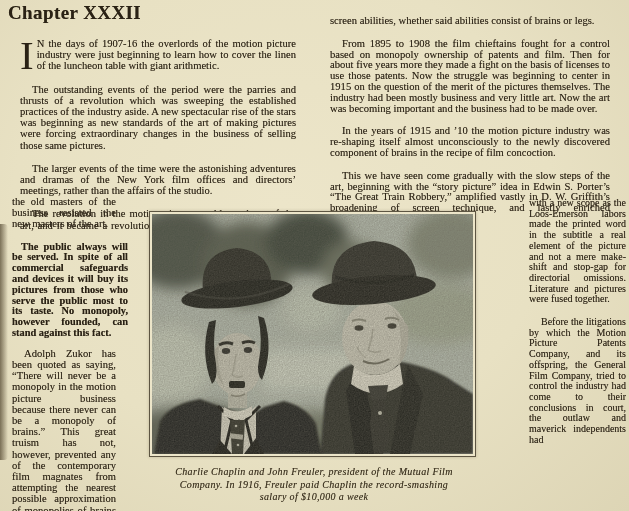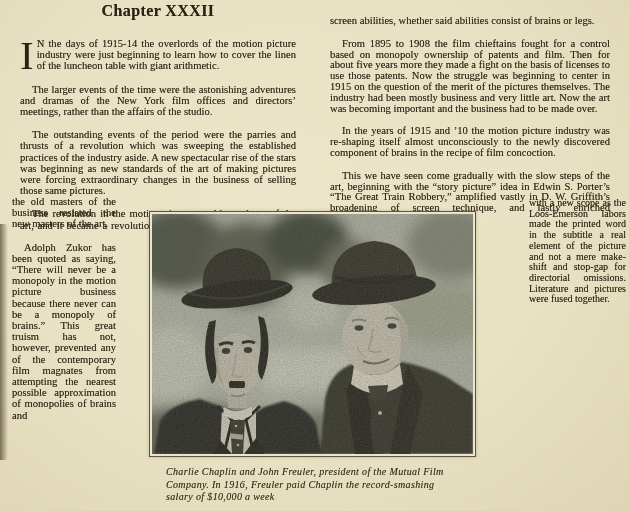--- a/index.html
+++ b/index.html
@@ -11,21 +11,21 @@
     color:#2e2619;
     text-shadow:0 0 .4px rgba(56,44,26,.55);
   }
   .gutter-shadow{
     position:absolute;left:0;top:224px;width:8px;height:236px;
     background:linear-gradient(to right, rgba(58,46,24,.62), rgba(58,46,24,0));
     border-radius:0 4px 4px 0;
   }
   .chapter{
     position:absolute;left:8px;top:2px;width:300px;margin:0;
-    text-align:center;font-size:16px;font-weight:700;letter-spacing:.4px;color:#2a2215;
+    font-size:19px;font-weight:700;letter-spacing:.4px;color:#2a2215;
   }
   .col{position:absolute;text-align:justify;}
   .col p{margin:12px;}
   .left-wide  {left:8px;  top:26px;  width:300px;font-size:10.6px;line-height:11.2px;}
   .right-wide {left:318px;top:4px;   width:304px;font-size:10.6px;line-height:10.8px;}
   .left-narrow{left:0;  top:184px; width:128px;font-size:10.6px;line-height:11.2px;}
   .right-narrow{left:517px;top:186px;width:121px;font-size:10px;line-height:10.7px;}
   .indent{text-indent:12px;}
   .cont{text-align-last:justify;}
   .gap{margin-top:9px !important;}
@@ -41,54 +41,56 @@
   }
   .photo{
     position:absolute;left:149px;top:211px;margin:0;
     width:321px;height:240px;padding:2px;
     border:1px solid #5d5542;background:#ece5c9;
     box-shadow:0 0 3px rgba(70,58,34,.25);
   }
   .photo svg{display:block;}
   .caption{
     position:absolute;left:166px;top:466px;width:296px;
-    text-align:left;font-style:italic;font-size:10px;line-height:12.6px;
+    text-align:center;font-style:italic;font-size:10px;line-height:12.6px;
     letter-spacing:.35px;color:#3b3220;
   }
 </style>
 </head>
 <body>
 
 <div class="page">
 
   <div class="gutter-shadow"></div>
 
   <h1 class="chapter">Chapter XXXII</h1>
 
   <div class="col left-wide">
-    <p class="para"><span class="dropcap">I</span><span>N the days of 1915-14 the overlords of the motion picture industry were just beginning to learn how to cover the linen of the luncheon table with giant arithmetic.</span></p>
+    <p class="para"><span class="dropcap">I</span><span>N the days of 1907-16 the overlords of the motion picture industry were just beginning to learn how to cover the linen of the luncheon table with giant arithmetic.</span></p>
+    <p class="para indent">The outstanding events of the period were the parries and thrusts of a revolution which was sweeping the established practices of the industry aside. A new spectacular rise of the stars was beginning as new standards of the art of making pictures were forcing extraordinary changes in the business of selling those same pictures.</p>
     <p class="para indent">The larger events of the time were the astonishing adventures and dramas of the New York film offices and directors’ meetings, rather than the affairs of the studio.</p>
-    <p class="para indent">The outstanding events of the period were the parries and thrusts of a revolution which was sweeping the established practices of the industry aside. A new spectacular rise of the stars was beginning as new standards of the art of making pictures were forcing extraordinary changes in the business of selling those same pictures.</p>
     <p class="para indent cont">The revolution in the motion picture world was born of the art, and it became a revolution instead of an evolution because</p>
   </div>
 
   <div class="col left-narrow">
     <p class="para">the old masters of the business resisted the new masters of the art.</p>
+    <p class="pullquote">The public always will be served. In spite of all commercial safeguards and devices it will buy its pictures from those who serve the public most to its taste. No monopoly, however founded, can stand against this fact.</p>
     <p class="para indent cont gap">Adolph Zukor has been quoted as saying, “There will never be a monopoly in the motion picture business because there never can be a monopoly of brains.” This great truism has not, however, prevented any of the contemporary film magnates from attempting the nearest possible approximation of monopolies of brains and</p>
   </div>
 
   <div class="col right-wide">
     <p class="para">screen abilities, whether said abilities consist of brains or legs.</p>
     <p class="para indent">From 1895 to 1908 the film chieftains fought for a control based on monopoly ownership of patents and film. Then for about five years more they made a fight on the basis of licenses to use those patents. Now the struggle was beginning to center in 1915 on the question of the merit of the pictures themselves. The industry had been mostly business and very little art. Now the art was becoming important and the business had to be made over.</p>
     <p class="para indent">In the years of 1915 and ’10 the motion picture industry was re-shaping itself almost unconsciously to the newly discovered component of brains in the recipe of film concoction.</p>
     <p class="para indent cont">This we have seen come gradually with the slow steps of the art, beginning with the “story picture” idea in Edwin S. Porter’s “The Great Train Robbery,” amplified vastly in D. W. Griffith’s broadening of screen technique, and lastly enriched</p>
   </div>
 
   <div class="col right-narrow">
     <p class="para">with a new scope as the Loos-Emerson labors made the printed word in the subtitle a real element of the picture and not a mere make-shift and stop-gap for directorial omissions. Literature and pictures were fused together.</p>
+    <p class="para indent cont gap-sm">Before the litigations by which the Motion Picture Patents Company, and its offspring, the General Film Company, tried to control the industry had come to their conclusions in court, the outlaw and maverick independents had</p>
   </div>
 
   <figure class="photo">
     <svg width="321" height="240" viewBox="0 0 321 240" preserveAspectRatio="none">
       <defs>
         <filter id="b8" x="-30%" y="-30%" width="160%" height="160%">
             <feGaussianBlur stdDeviation="7"></feGaussianBlur>
           </filter>
         <filter id="b1" x="-20%" y="-20%" width="140%" height="140%">
             <feGaussianBlur stdDeviation="1"></feGaussianBlur>

